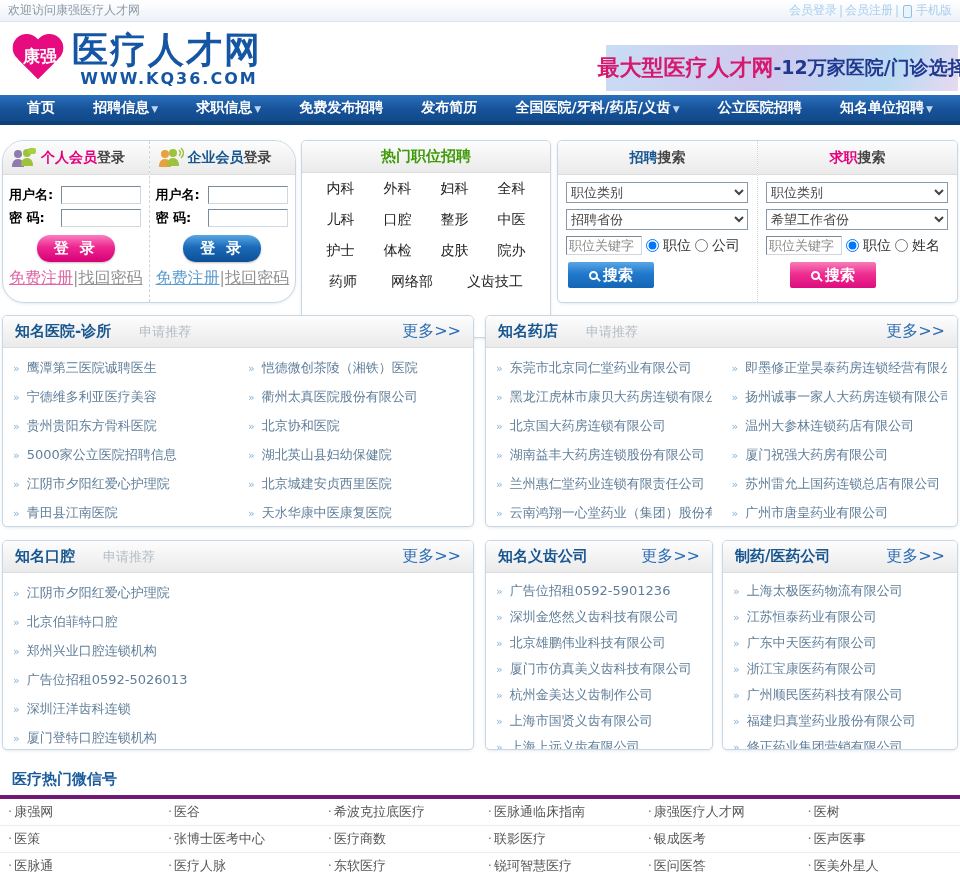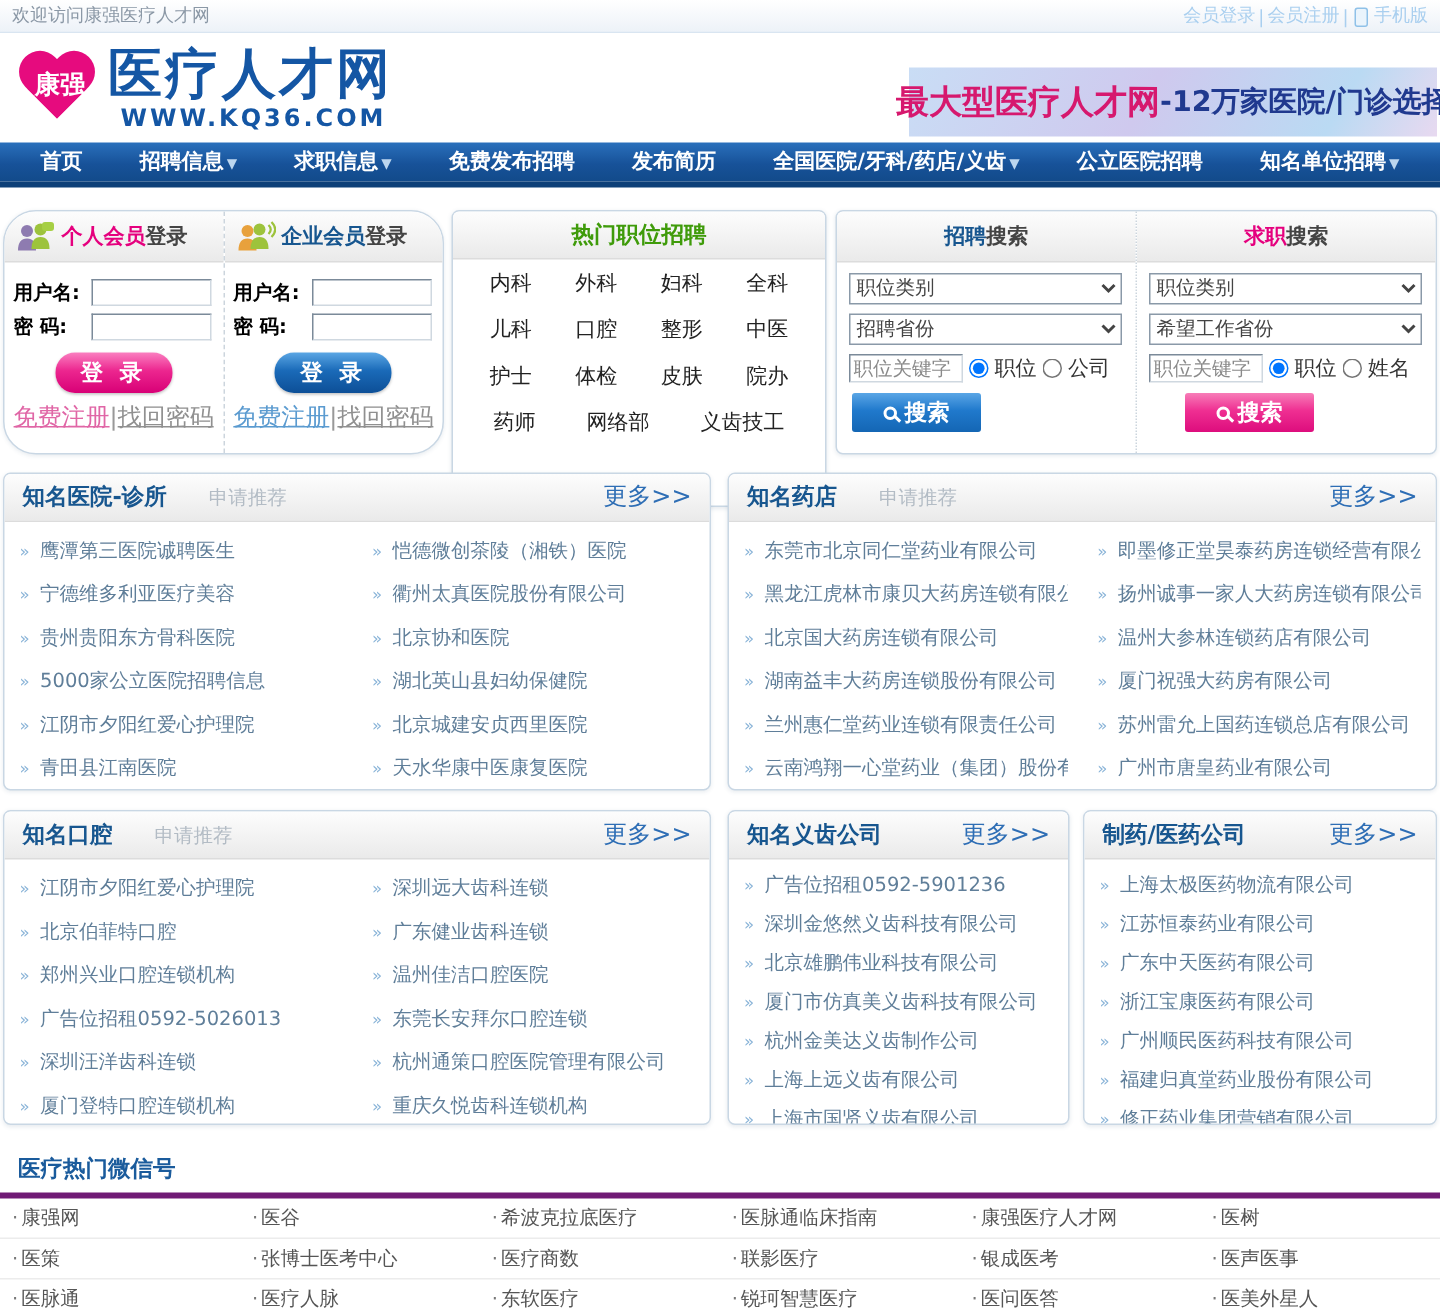--- a/index.html
+++ b/index.html
@@ -360,44 +360,36 @@
   </div>
   <div class="cols">
     <ul>
         <li><span class="arr">»</span><a>江阴市夕阳红爱心护理院</a></li>
         <li><span class="arr">»</span><a>北京伯菲特口腔</a></li>
         <li><span class="arr">»</span><a>郑州兴业口腔连锁机构</a></li>
         <li><span class="arr">»</span><a>广告位招租0592-5026013</a></li>
         <li><span class="arr">»</span><a>深圳汪洋齿科连锁</a></li>
         <li><span class="arr">»</span><a>厦门登特口腔连锁机构</a></li>
       </ul>
-    <ul>
-        <li><span class="arr">»</span><a>深圳远大齿科连锁</a></li>
-        <li><span class="arr">»</span><a>广东健业齿科连锁</a></li>
-        <li><span class="arr">»</span><a>温州佳洁口腔医院</a></li>
-        <li><span class="arr">»</span><a>东莞长安拜尔口腔连锁</a></li>
-        <li><span class="arr">»</span><a>杭州通策口腔医院管理有限公司</a></li>
-        <li><span class="arr">»</span><a>重庆久悦齿科连锁机构</a></li>
-      </ul>
   </div>
 </div>
 
 <div class="box listbox denture">
   <div class="box-hd">
     <span class="title">知名义齿公司</span>
     <a class="more">更多&gt;&gt;</a>
   </div>
   <ul>
       <li><span class="arr">»</span><a>广告位招租0592-5901236</a></li>
       <li><span class="arr">»</span><a>深圳金悠然义齿科技有限公司</a></li>
       <li><span class="arr">»</span><a>北京雄鹏伟业科技有限公司</a></li>
       <li><span class="arr">»</span><a>厦门市仿真美义齿科技有限公司</a></li>
       <li><span class="arr">»</span><a>杭州金美达义齿制作公司</a></li>
+      <li><span class="arr">»</span><a>上海市国贤义齿有限公司</a></li>
       <li><span class="arr">»</span><a>上海上远义齿有限公司</a></li>
-      <li><span class="arr">»</span><a>上海市国贤义齿有限公司</a></li>
     </ul>
 </div>
 
 <div class="box listbox pharma">
   <div class="box-hd">
     <span class="title">制药/医药公司</span>
     <a class="more">更多&gt;&gt;</a>
   </div>
   <ul>
       <li><span class="arr">»</span><a>上海太极医药物流有限公司</a></li>

